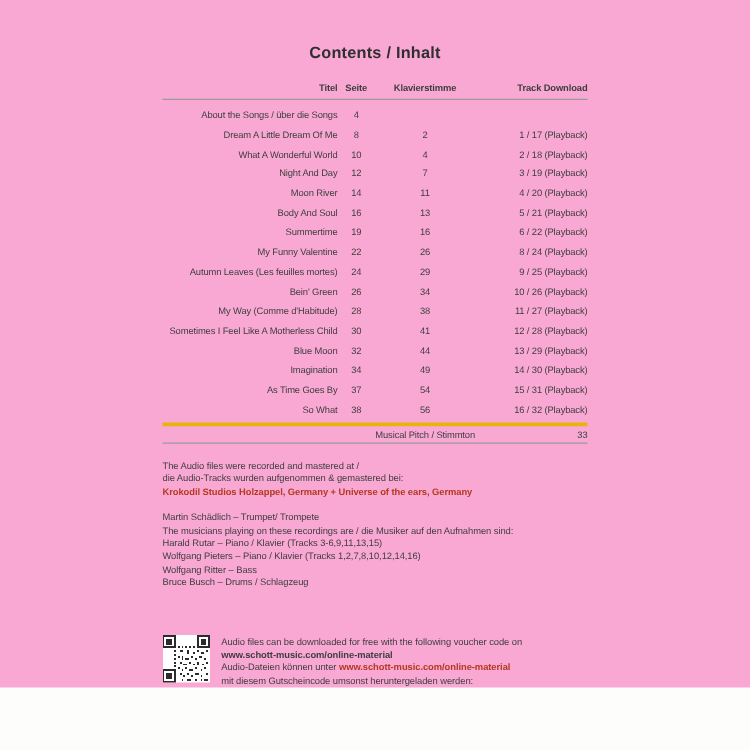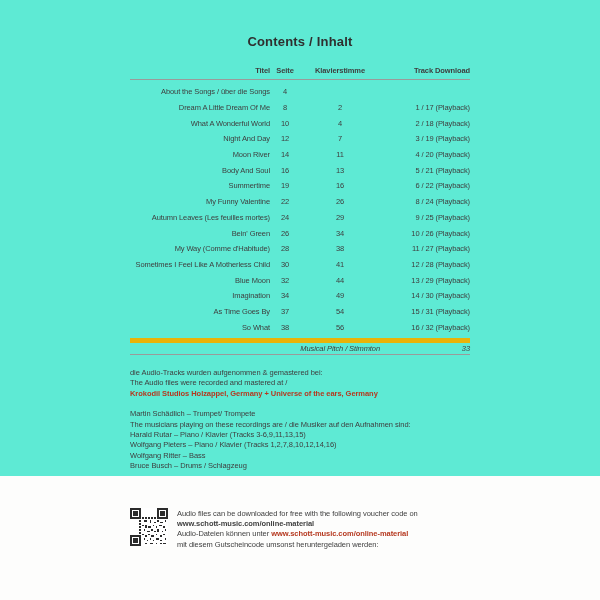--- a/index.html
+++ b/index.html
@@ -4,21 +4,21 @@
 <style>
   * { box-sizing: border-box; }
   html, body { margin: 0; padding: 0; }
   body {
     width: 600px; height: 600px;
     background: #fdfdfc;
     font-family: "Liberation Sans", sans-serif;
     color: #3e3e3e;
     overflow: hidden;
   }
-  .page { width: 600px; height: 476px; background: #5eead4; }
+  .page { width: 600px; height: 550px; background: #f9a8d4; }
   .content { width: 340px; margin: 0 auto; }
 
   .title {
     margin: 0; padding-top: 34px;
     text-align: center;
     font-size: 13px; font-weight: bold; color: #2f2f2f;
     letter-spacing: 0.2px;
   }
 
   .thead, .trow { display: grid; grid-template-columns: 140px 30px 80px 90px; }
@@ -31,23 +31,22 @@
   .tbody { padding-top: 4px; }
   .trow { height: 15.7px; align-items: center; }
   .c0 { text-align: right; white-space: nowrap; }
   .c1 { text-align: center; }
   .c2 { text-align: center; }
   .c3 { text-align: right; }
   .tfoot {
     display: grid; grid-template-columns: 1fr 90px;
     align-items: center; height: 17px;
     margin-top: 3px;
-    border-top: 5px solid #eab308;
+    border-top: 3px solid #eab308;
     border-bottom: 1px solid #9a9a9a;
-    font-style: italic;
   }
   .cf { text-align: right; }
 
   .para { margin: 0; font-size: 7.5px; letter-spacing: -0.05px; }
   .para .line { display: block; line-height: 10.4px; }
   .para1 { margin-top: 13px; }
   .para2 { margin-top: 10px; }
 
   .bold { font-weight: bold; }
   .accent { color: var(--accent, #b5381f); }
@@ -172,22 +171,22 @@
           </div>
         </div>
 
       <div class="tfoot">
         <span class="c0">Musical Pitch / Stimmton</span>
         <span class="cf">33</span>
       </div>
     </div>
 
     <p class="para para1">
+      <span class="line">The Audio files were recorded and mastered at /</span>
       <span class="line">die Audio-Tracks wurden aufgenommen &amp; gemastered bei:</span>
-      <span class="line">The Audio files were recorded and mastered at /</span>
       <span class="line bold accent">Krokodil Studios Holzappel, Germany + Universe of the ears, Germany</span>
     </p>
 
     <p class="para para2">
       <span class="line">Martin Schädlich – Trumpet/ Trompete</span>
       <span class="line">The musicians playing on these recordings are / die Musiker auf den Aufnahmen sind:</span>
       <span class="line">Harald Rutar – Piano / Klavier (Tracks 3-6,9,11,13,15)</span>
       <span class="line">Wolfgang Pieters – Piano / Klavier (Tracks 1,2,7,8,10,12,14,16)</span>
       <span class="line">Wolfgang Ritter – Bass</span>
       <span class="line">Bruce Busch – Drums / Schlagzeug</span>

